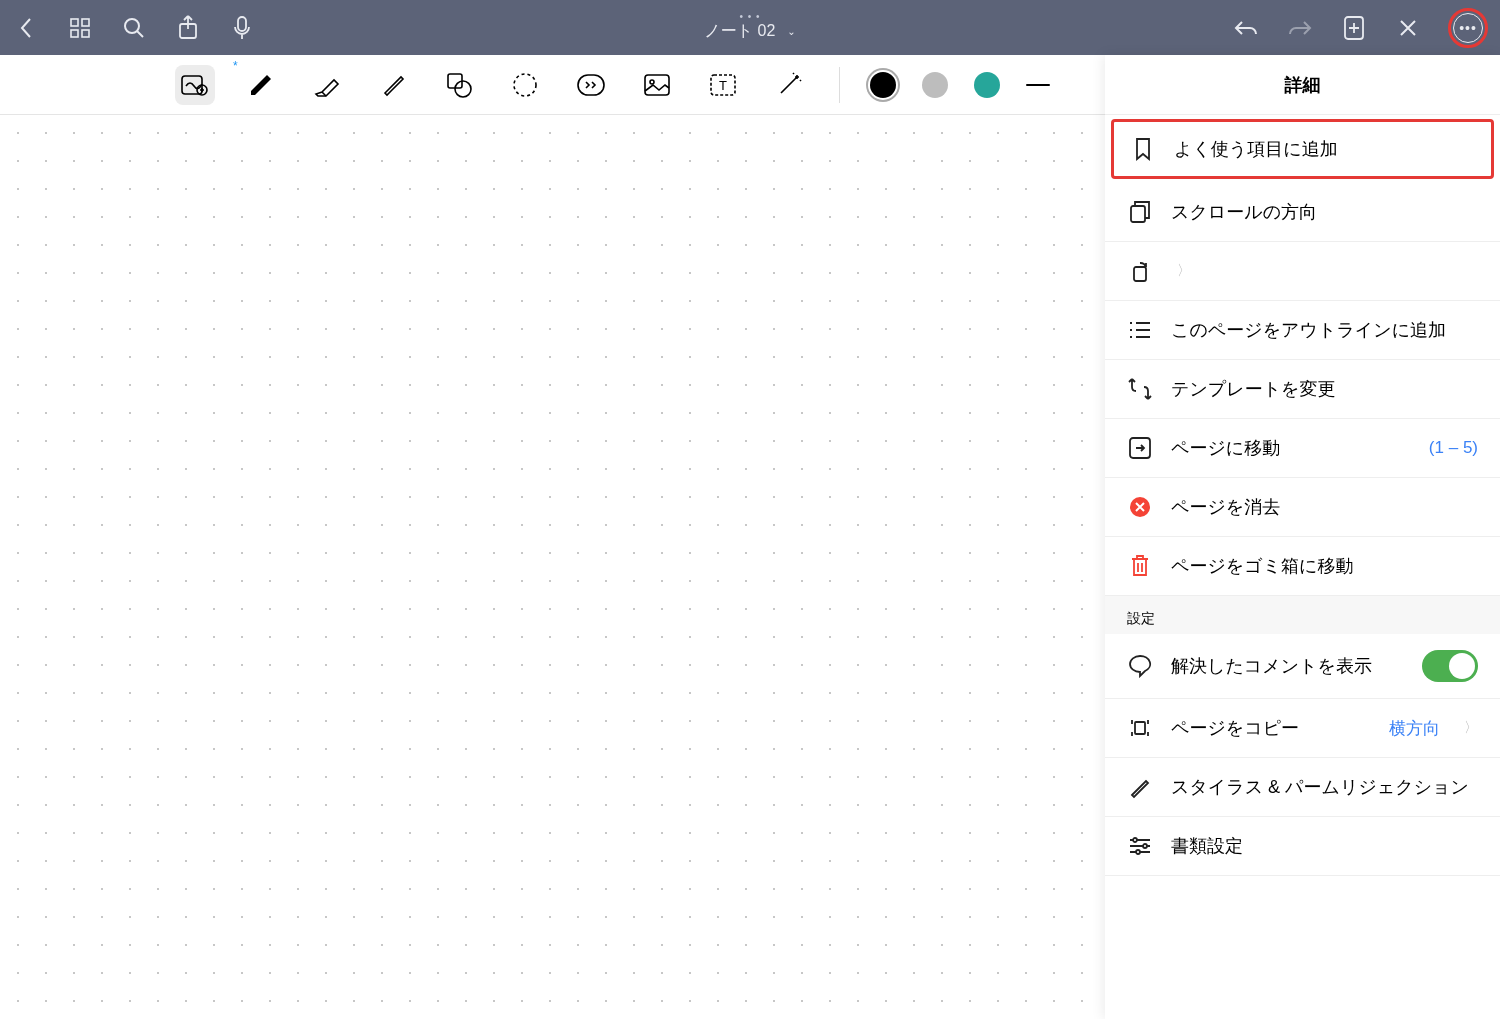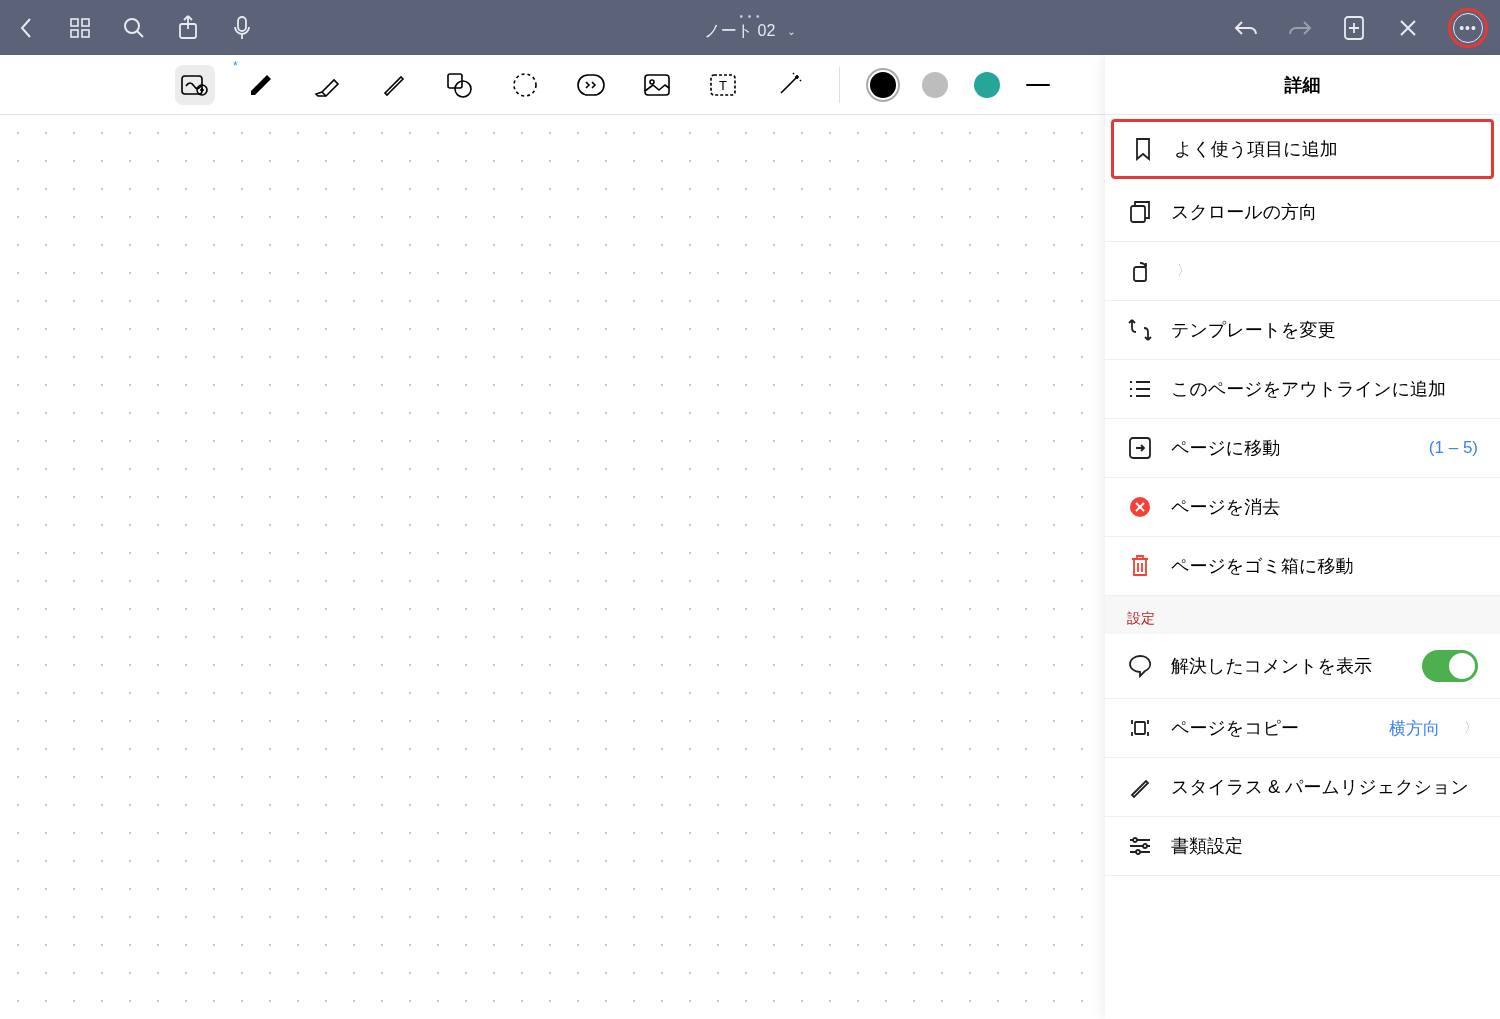--- a/index.html
+++ b/index.html
@@ -37,21 +37,21 @@
 
 .menu-item { display: flex; align-items: center; padding: 16px 22px; border-bottom: 1px solid #eee; cursor: pointer; gap: 18px; }
 .menu-item.highlighted { border: 3px solid #e53935; border-radius: 4px; margin: 4px 6px; padding: 14px 16px; }
 .mi-icon { width: 26px; height: 26px; display: flex; align-items: center; justify-content: center; color: #222; flex-shrink: 0; }
 .mi-label { font-size: 18px; flex: 1; }
 .mi-trail { color: #3b82f6; font-size: 17px; }
 .mi-chev { color: #bbb; font-size: 14px; margin-left: 6px; }
 .danger .mi-label { color: #000000; }
 .danger .mi-icon { color: #f44336; }
 
-.section-label { padding: 14px 22px 6px; font-size: 14px; color: #b91c1c; background: #f7f7f7; }
+.section-label { padding: 14px 22px 6px; font-size: 14px; color: #000000; background: #f7f7f7; }
 
 .toggle { width: 56px; height: 32px; background: #4caf50; border-radius: 16px; position: relative; }
 .toggle::after { content: ""; position: absolute; right: 3px; top: 3px; width: 26px; height: 26px; background: #fff; border-radius: 50%; }
 
 svg { display: block; }
 </style>
 </head>
 <body>
 
 <div class="titlebar">
@@ -222,34 +222,34 @@
         <svg width="24" height="24" viewBox="0 0 24 24" fill="none" stroke="currentColor" stroke-width="1.8">
           <rect x="6" y="8" width="12" height="14" rx="2"></rect>
           <path d="M12 4 A6 6 0 0 1 18 8 M18 8 L18 4 M18 8 L14 8"></path>
         </svg>
       </div>
     <div class="mi-chev">〉</div>
   </div>
 
   <div class="menu-item">
     <div class="mi-icon">
-        <svg width="24" height="24" viewBox="0 0 24 24" fill="none" stroke="currentColor" stroke-width="1.8">
-          <path d="M4 2 V10 Q4 14 8 14 M20 22 V14 Q20 10 16 10 M4 2 L1 5 M4 2 L7 5 M20 22 L17 19 M20 22 L23 19"></path>
-        </svg>
-      </div>
-    <div class="mi-label">テンプレートを変更</div>
-  </div>
-
-  <div class="menu-item">
-    <div class="mi-icon">
         <svg width="24" height="20" viewBox="0 0 24 20" fill="none" stroke="currentColor" stroke-width="2">
           <path d="M2 3 H4 M8 3 H22 M2 10 H4 M8 10 H22 M2 17 H4 M8 17 H22"></path>
         </svg>
       </div>
     <div class="mi-label">このページをアウトラインに追加</div>
+  </div>
+
+  <div class="menu-item">
+    <div class="mi-icon">
+        <svg width="24" height="24" viewBox="0 0 24 24" fill="none" stroke="currentColor" stroke-width="1.8">
+          <path d="M4 2 V10 Q4 14 8 14 M20 22 V14 Q20 10 16 10 M4 2 L1 5 M4 2 L7 5 M20 22 L17 19 M20 22 L23 19"></path>
+        </svg>
+      </div>
+    <div class="mi-label">テンプレートを変更</div>
   </div>
 
   <div class="menu-item">
     <div class="mi-icon">
         <svg width="24" height="24" viewBox="0 0 24 24" fill="none" stroke="currentColor" stroke-width="1.8">
           <rect x="2" y="2" width="20" height="20" rx="3"></rect>
           <path d="M8 12 H16 M13 9 L16 12 L13 15"></path>
         </svg>
       </div>
     <div class="mi-label">ページに移動</div>

